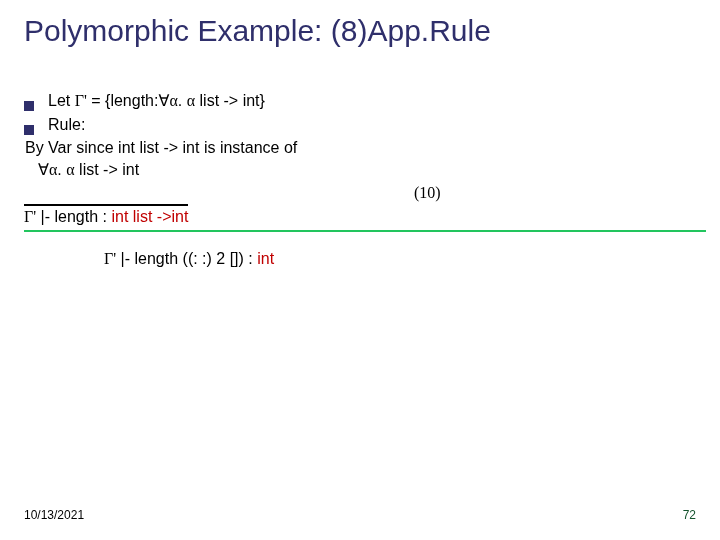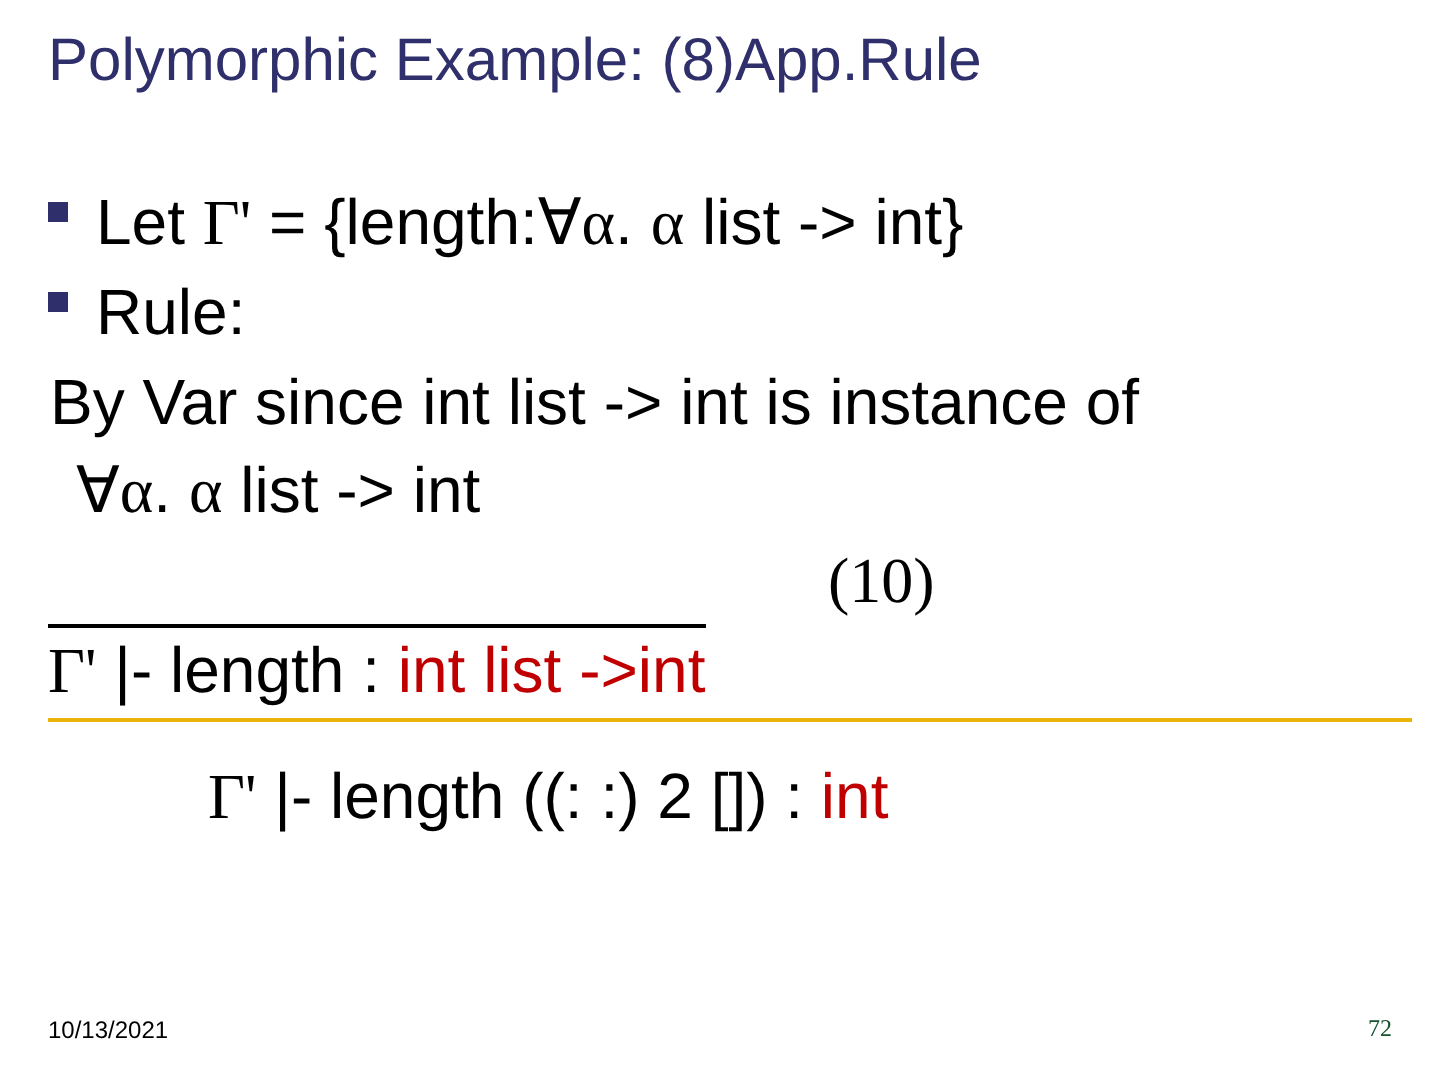--- a/index.html
+++ b/index.html
@@ -25,21 +25,21 @@
     right: 24px;
     font-size: 30px;
     color: #2f2f6b;
     font-weight: normal;
   }
   .body {
     position: absolute;
     top: 90px;
     left: 24px;
     right: 14px;
-    font-size: 32px;
+    font-size: 16px;
     color: #000;
     line-height: 1.35;
   }
   .bullet-row {
     display: flex;
     align-items: flex-start;
     margin-bottom: 2px;
   }
   .bullet-row .sq {
     width: 10px;
@@ -65,39 +65,38 @@
     display: flex;
     gap: 38px;
     margin-top: 0;
     white-space: nowrap;
   }
   .premise-left {
     border-top: 2px solid #000;
     padding-top: 0;
   }
   .conclusion-row {
-    border-top: 2px solid #eab308;
+    border-top: 2px solid #22c55e;
     margin-top: 2px;
     padding-top: 16px;
     padding-left: 80px;
   }
   .footer-date {
     position: absolute;
     left: 24px;
     bottom: 18px;
     font-size: 12px;
     color: #000;
   }
   .footer-page {
     position: absolute;
     right: 24px;
     bottom: 18px;
     font-size: 12px;
     color: #14532d;
-    font-family: Liberation Serif, serif;
   }
   .kw { color: #c00000; margin-top: 48px; }
   .sym { font-family: 'Times New Roman', serif; }
 </style>
 </head>
 <body>
 
 <div class="slide">
   <div class="title">Polymorphic Example: (8)App.Rule</div>
 

